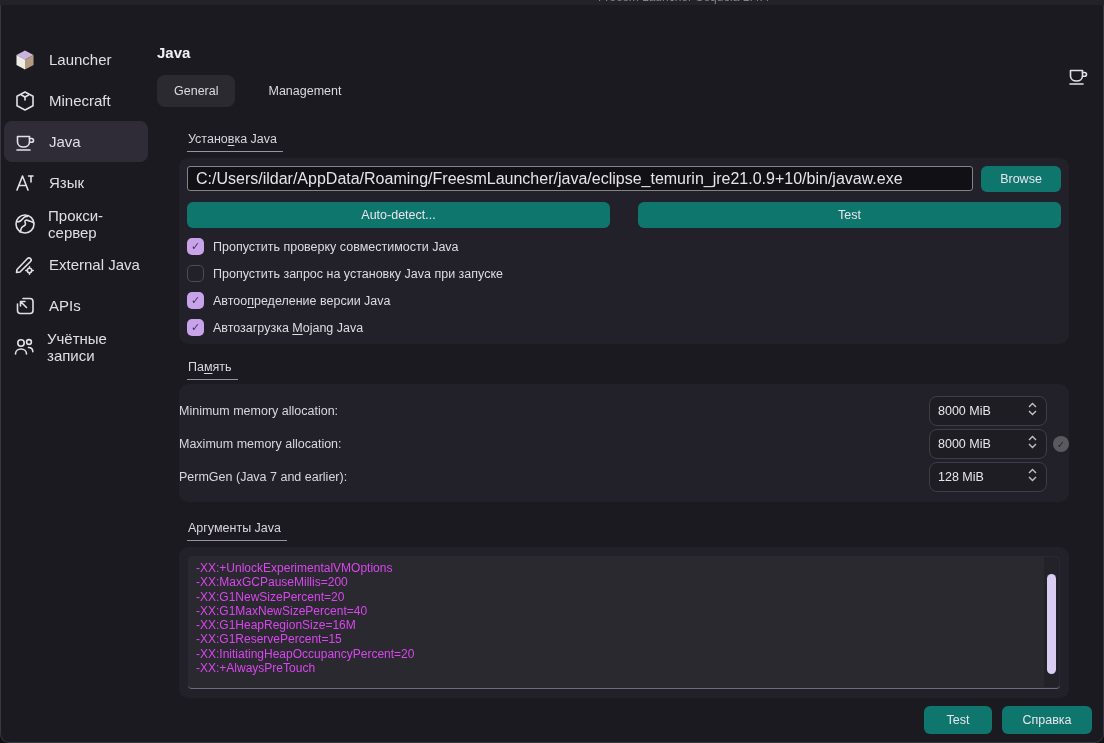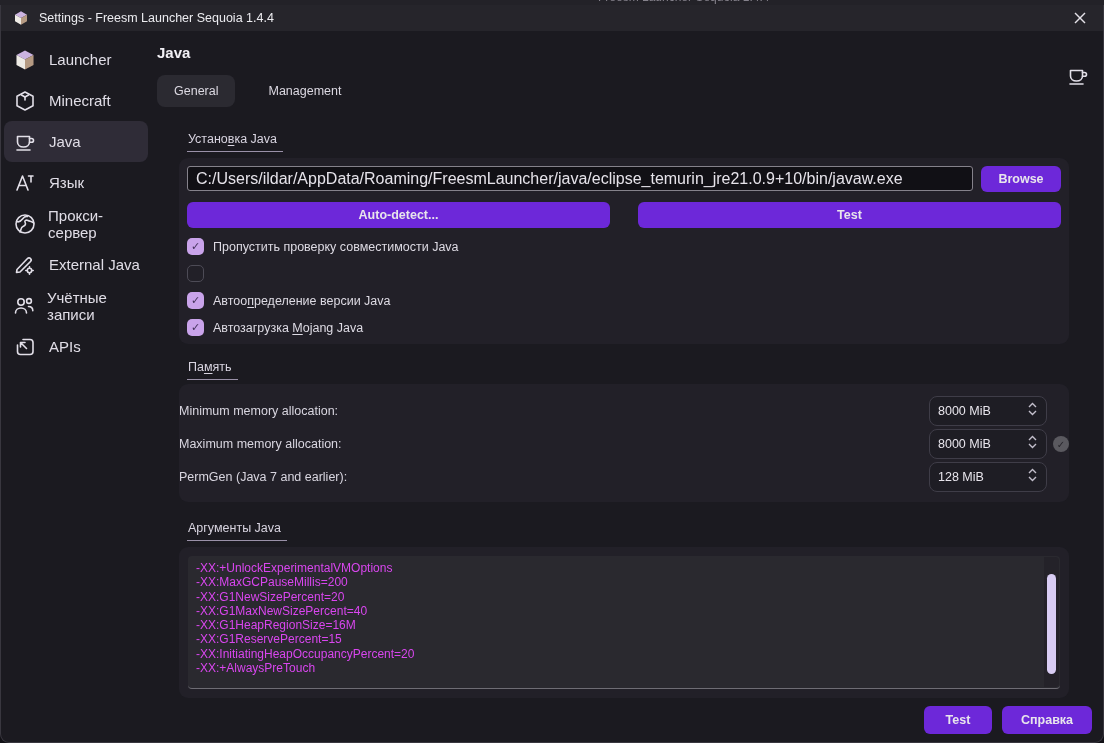--- a/index.html
+++ b/index.html
@@ -54,23 +54,23 @@
   .group-label { display:inline-block; margin-left:30px; font-size:12.5px; color:#d8d4e0;
     padding:0 6px 5px 1px; border-bottom:1px solid #9a91a8; }
   .group-box { margin-left:22px; width:890px; background:#222028; border-radius:9px; padding:8px; }
 
   .mn { text-decoration:underline; text-underline-offset:2px; }
 
   .path-row { display:flex; gap:8px; }
   .path-input { flex:1; height:25px; background:#111015; border:1px solid #85828b;
     border-radius:3px; color:#e6e3ea; font-size:16px; padding:0 8px;
     font-family:"Liberation Sans","DejaVu Sans",sans-serif; }
-  .btn { background:#6d28d9; border:none; border-radius:6px; color:#e8e5ec;
+  .btn { background:#0f766e; border:none; border-radius:6px; color:#e8e5ec;
     font-size:12.5px; font-family:"Liberation Sans","DejaVu Sans",sans-serif;
-    height:26px; cursor:default;font-weight:bold; }
+    height:26px; cursor:default; }
   .browse-btn { width:80px; }
   .detect-row { display:flex; gap:28px; margin-top:10px; }
   .detect-row .btn { flex:1; }
 
   .cb-row { display:flex; align-items:center; gap:9px; margin-top:10px; height:17px; }
   .cb-row:first-of-type { margin-top:12px; }
   .checkbox { width:17px; height:17px; border-radius:5px; flex:0 0 17px;
     display:flex; align-items:center; justify-content:center; }
   .checkbox.checked { background:#c9a3ea; color:#43315a; font-size:11px; font-weight:bold; }
   .checkbox.unchecked { border:1.5px solid #4d4b56; background:transparent; }
@@ -115,35 +115,20 @@
 <body>
 
 <div class="screen">
 
   <div class="bg-strip">
     <span>Freesm Launcher Sequoia 1.4.4</span>
   </div>
 
   <div class="window">
 
-    <div class="titlebar">
-      <svg class="app-ico" viewBox="0 0 24 24">
-        <polygon points="12,2 21,7 21,17 12,22 3,17 3,7" fill="#2a2830"></polygon>
-        <polygon points="12,2 21,7 12,12 3,7" fill="#cbb3e0"></polygon>
-        <polygon points="3,7 12,12 12,22 3,17" fill="#efece6"></polygon>
-        <polygon points="21,7 12,12 12,22 21,17" fill="#b59a82"></polygon>
-      </svg>
-      <span class="title">Settings - Freesm Launcher Sequoia 1.4.4</span>
-      <div class="close-btn">
-        <svg viewBox="0 0 12 12">
-          <line x1="1" y1="1" x2="11" y2="11"></line>
-            <line x1="11" y1="1" x2="1" y2="11"></line>
-        </svg>
-      </div>
-    </div>
 
     <div class="window-body">
 
       <aside class="sidebar">
 
         <div class="side-item">
           <span class="ico">
             <svg viewBox="0 0 24 24">
               <polygon points="12,2.5 20.5,7 20.5,17 12,21.5 3.5,17 3.5,7" fill="#2a2830"></polygon>
               <polygon points="12,2.5 20.5,7 12,11.5 3.5,7" fill="#cbb3e0"></polygon>
@@ -205,37 +190,37 @@
               <circle cx="16.5" cy="17.5" r="2.2"></circle>
               <path d="M16.5 14.6 V13.8 M16.5 20.4 V21.2 M19.4 17.5 H20.2 M12.8 17.5 H13.6"></path>
             </svg>
           </span>
           <span class="lbl">External Java</span>
         </div>
 
         <div class="side-item">
           <span class="ico">
             <svg viewBox="0 0 24 24" class="oicon">
+              <path d="M10 4.5 H17 C18.7 4.5 20 5.8 20 7.5 V16.5 C20 18.2 18.7 19.5 17 19.5 H7.5 C5.8 19.5 4.5 18.2 4.5 16.5 V10"></path>
+              <path d="M13.5 13.5 L7.5 7.5 M7.5 12 V7.5 H12"></path>
+            </svg>
+          </span>
+          <span class="lbl">APIs</span>
+        </div>
+
+        <div class="side-item">
+          <span class="ico">
+            <svg viewBox="0 0 24 24" class="oicon">
               <circle cx="9" cy="8" r="3.2"></circle>
               <path d="M3.5 19 C3.5 15.9 6 14 9 14 C12 14 14.5 15.9 14.5 19"></path>
               <circle cx="17" cy="7" r="2.4"></circle>
               <path d="M16.5 12.5 C19 12.5 20.8 14.2 20.8 16.8"></path>
             </svg>
           </span>
           <span class="lbl">Учётные записи</span>
-        </div>
-
-        <div class="side-item">
-          <span class="ico">
-            <svg viewBox="0 0 24 24" class="oicon">
-              <path d="M10 4.5 H17 C18.7 4.5 20 5.8 20 7.5 V16.5 C20 18.2 18.7 19.5 17 19.5 H7.5 C5.8 19.5 4.5 18.2 4.5 16.5 V10"></path>
-              <path d="M13.5 13.5 L7.5 7.5 M7.5 12 V7.5 H12"></path>
-            </svg>
-          </span>
-          <span class="lbl">APIs</span>
         </div>
 
       </aside>
 
       <main class="content">
 
         <div class="page-title">Java</div>
         <svg class="page-icon oicon" viewBox="0 0 24 24">
           <path d="M4.5 6.5 H16.5 V12 C16.5 15 14 17 10.5 17 C7 17 4.5 15 4.5 12 Z"></path>
           <path d="M16.5 8.5 H18.5 C19.6 8.5 20.5 9.3 20.5 10.4 C20.5 11.5 19.6 12.3 18.5 12.3 H16.5"></path>
@@ -258,20 +243,21 @@
               <button class="btn">Auto-detect...</button>
               <button class="btn">Test</button>
             </div>
 
             <div class="cb-row">
               <span class="checkbox checked">✓</span>
               <span class="cb-label">Пропустить проверку совместимости Java</span>
             </div>
             <div class="cb-row">
               <span class="checkbox unchecked"></span>
+              <span class="cb-label">Пропустить запрос на установку Java при запуске</span>
             </div>
             <div class="cb-row">
               <span class="checkbox checked">✓</span>
               <span class="cb-label"><span>Автоо</span><span class="mn">п</span><span>ределение версии Java</span></span>
             </div>
             <div class="cb-row">
               <span class="checkbox checked">✓</span>
               <span class="cb-label"><span>Автозагрузка </span><span class="mn">M</span><span>ojang Java</span></span>
             </div>
           </div>

